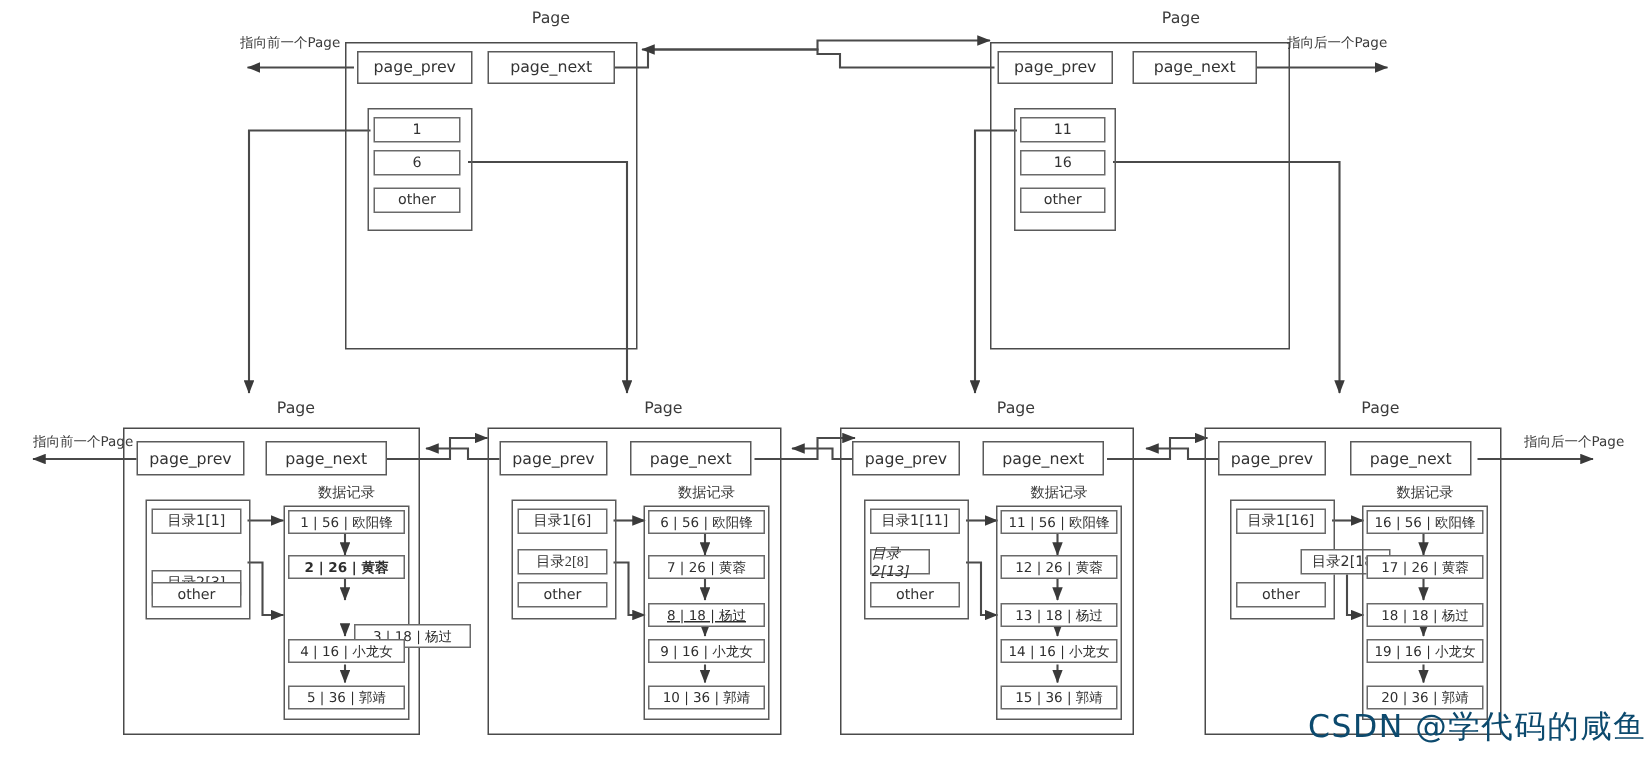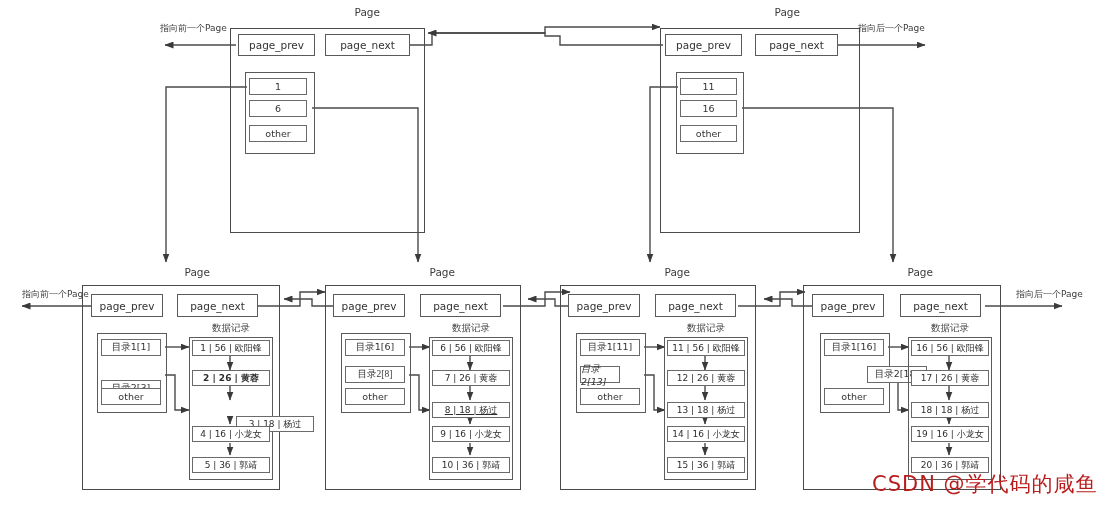--- a/index.html
+++ b/index.html
@@ -17,21 +17,21 @@
   .slot{position:absolute;border:1.4px solid #6a6a6a;background:#fff;box-sizing:border-box;
         display:flex;align-items:center;justify-content:center;font-size:9.5px;color:#333;}
 
   .recgroup{position:absolute;border:1.4px solid #5a5a5a;box-sizing:border-box;background:transparent;}
   .rec{position:absolute;border:1.3px solid #6a6a6a;background:#fff;box-sizing:border-box;
        display:flex;align-items:center;justify-content:center;font-size:9px;color:#2e2e2e;white-space:nowrap;}
   .reccap{position:absolute;font-size:9.5px;color:#3b3b3b;text-align:center;white-space:nowrap;}
 
   .edgelabel{position:absolute;font-size:9px;color:#3b3b3b;white-space:nowrap;}
 
-  .watermark{position:absolute;left:872px;top:470px;font-size:21px;color:#b91c1c;
+  .watermark{position:absolute;left:872px;top:470px;font-size:21px;color:#0c4a6e;
              letter-spacing:1px;white-space:nowrap;}
 </style>
 </head>
 <body>
 
 <div id="canvas">
 
   <svg id="wires" viewBox="0 0 1098 510">
     <defs>
       <marker id="ah" markerWidth="9" markerHeight="7" refX="8.5" refY="3.5" orient="auto" markerUnits="userSpaceOnUse">

